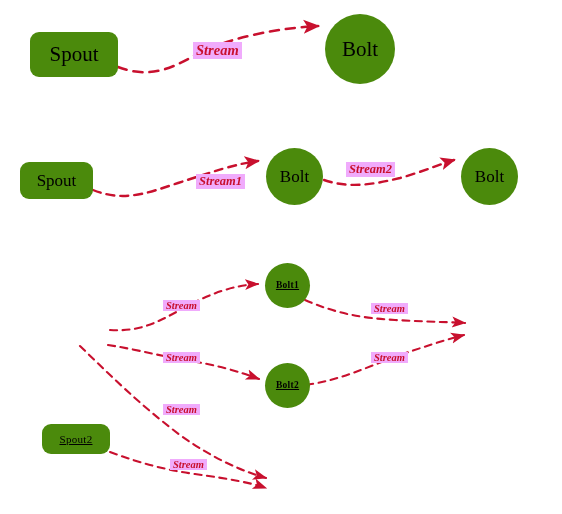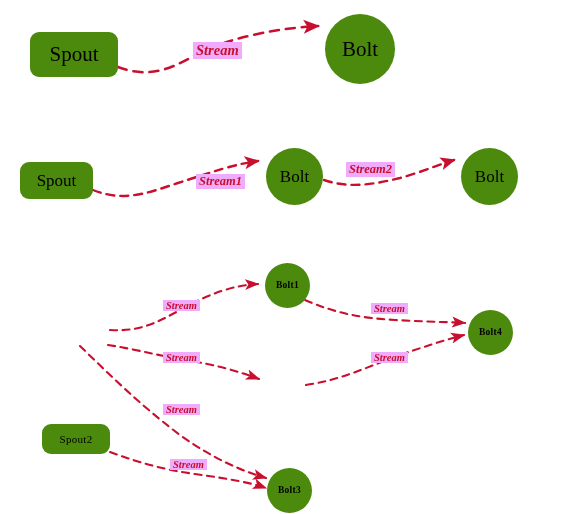--- a/index.html
+++ b/index.html
@@ -40,21 +40,21 @@
     user-select: none;
   }
   .node.rect {
     border-radius: 9px;
   }
   .node.circle {
     border-radius: 50%;
   }
   .node.big   { font-size: 21px; }
   .node.mid   { font-size: 17px; }
-  .node.small { font-size: 9.5px; font-weight: bold; letter-spacing: .3px; }
+  .node.small { font-size: 9.5px; font-weight: bold; letter-spacing: .3px; text-decoration: underline; }
 
   .edge-label {
     position: absolute;
     color: #c8102e;
     font-family: "Liberation Serif", serif;
     font-style: italic;
     font-weight: bold;
     white-space: nowrap;
     background: #f0abfc;
     padding: 0 3px;
@@ -100,22 +100,21 @@
   <div class="edge-label lg" style="left:193px; top:42px;">Stream</div>
 
   <div class="node rect mid" style="left:20px; top:162px; width:73px; height:37px;">Spout</div>
   <div class="node circle mid" style="left:266px; top:148px; width:57px; height:57px;">Bolt</div>
   <div class="node circle mid" style="left:461px; top:148px; width:57px; height:57px;">Bolt</div>
   <div class="edge-label md" style="left:152px; top:174px;margin-left:44px;">Stream1</div>
   <div class="edge-label md" style="left:346px; top:162px;">Stream2</div>
 
   <div class="node rect small" style="left:42px; top:424px; width:68px; height:30px; font-size:11px; font-weight:normal;">Spout2</div>
   <div class="node circle small" style="left:265px; top:263px; width:45px; height:45px;">Bolt1</div>
-  <div class="node circle small" style="left:267px; top:468px; width:45px; height:45px;">Bolt3</div>
-  <div class="node circle small" style="left:468px; top:310px; width:45px; height:45px;">Bolt4</div>
+  <div class="node circle small" style="left:265px; top:363px; width:45px; height:45px;">Bolt2</div>
 
   <div class="edge-label sm" style="left:163px; top:300px;">Stream</div>
   <div class="edge-label sm" style="left:163px; top:352px;">Stream</div>
   <div class="edge-label sm" style="left:163px; top:404px;">Stream</div>
   <div class="edge-label sm" style="left:170px; top:459px;">Stream</div>
   <div class="edge-label sm" style="left:371px; top:303px;">Stream</div>
   <div class="edge-label sm" style="left:371px; top:352px;">Stream</div>
 
 </div>
 

